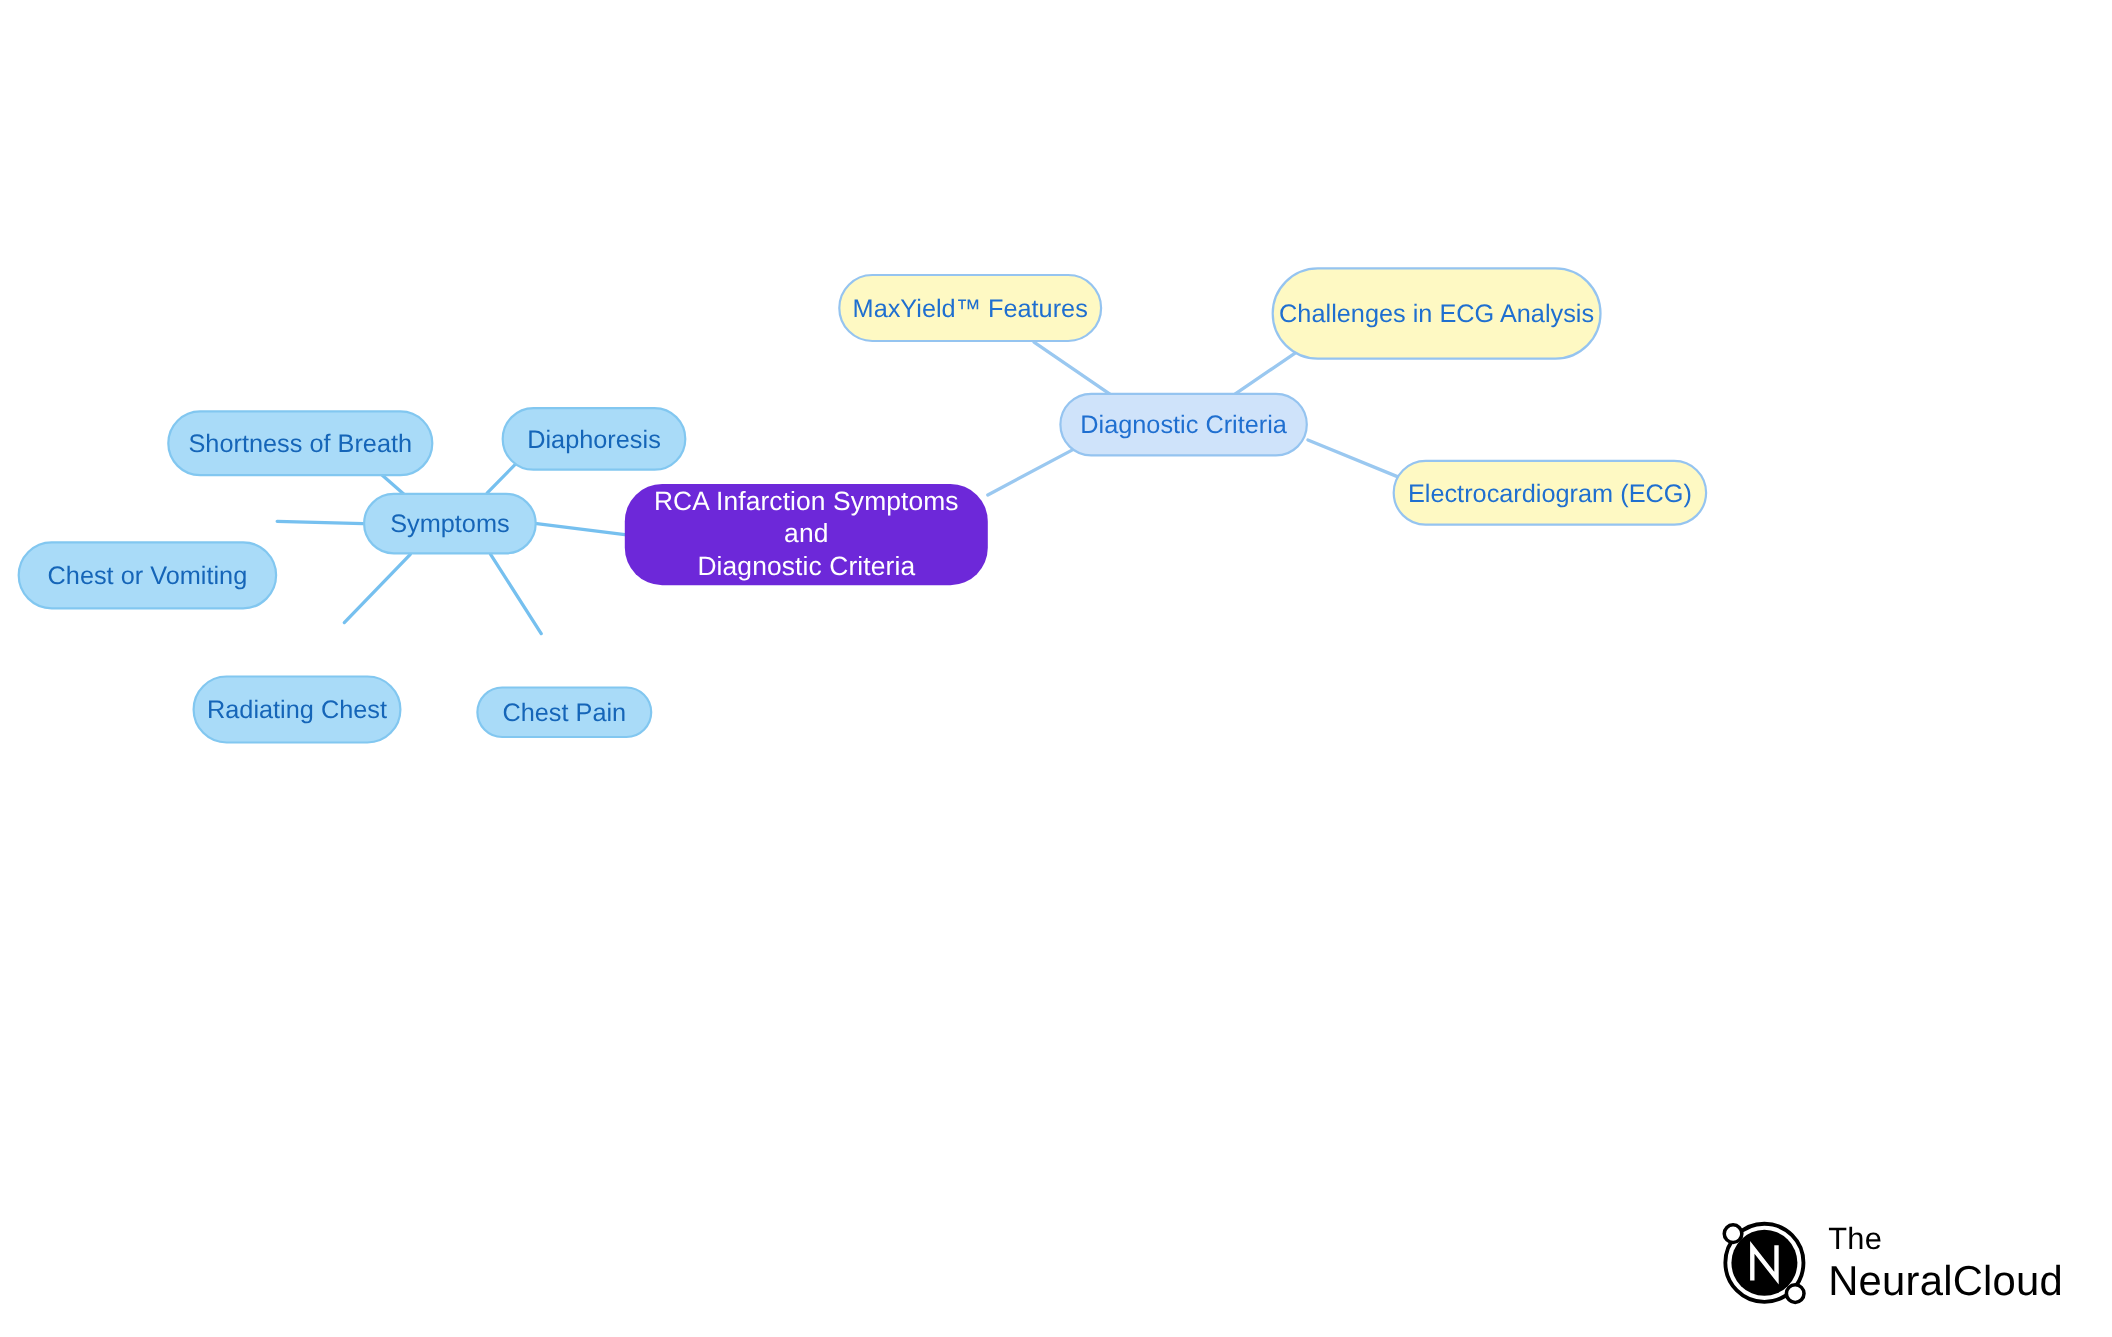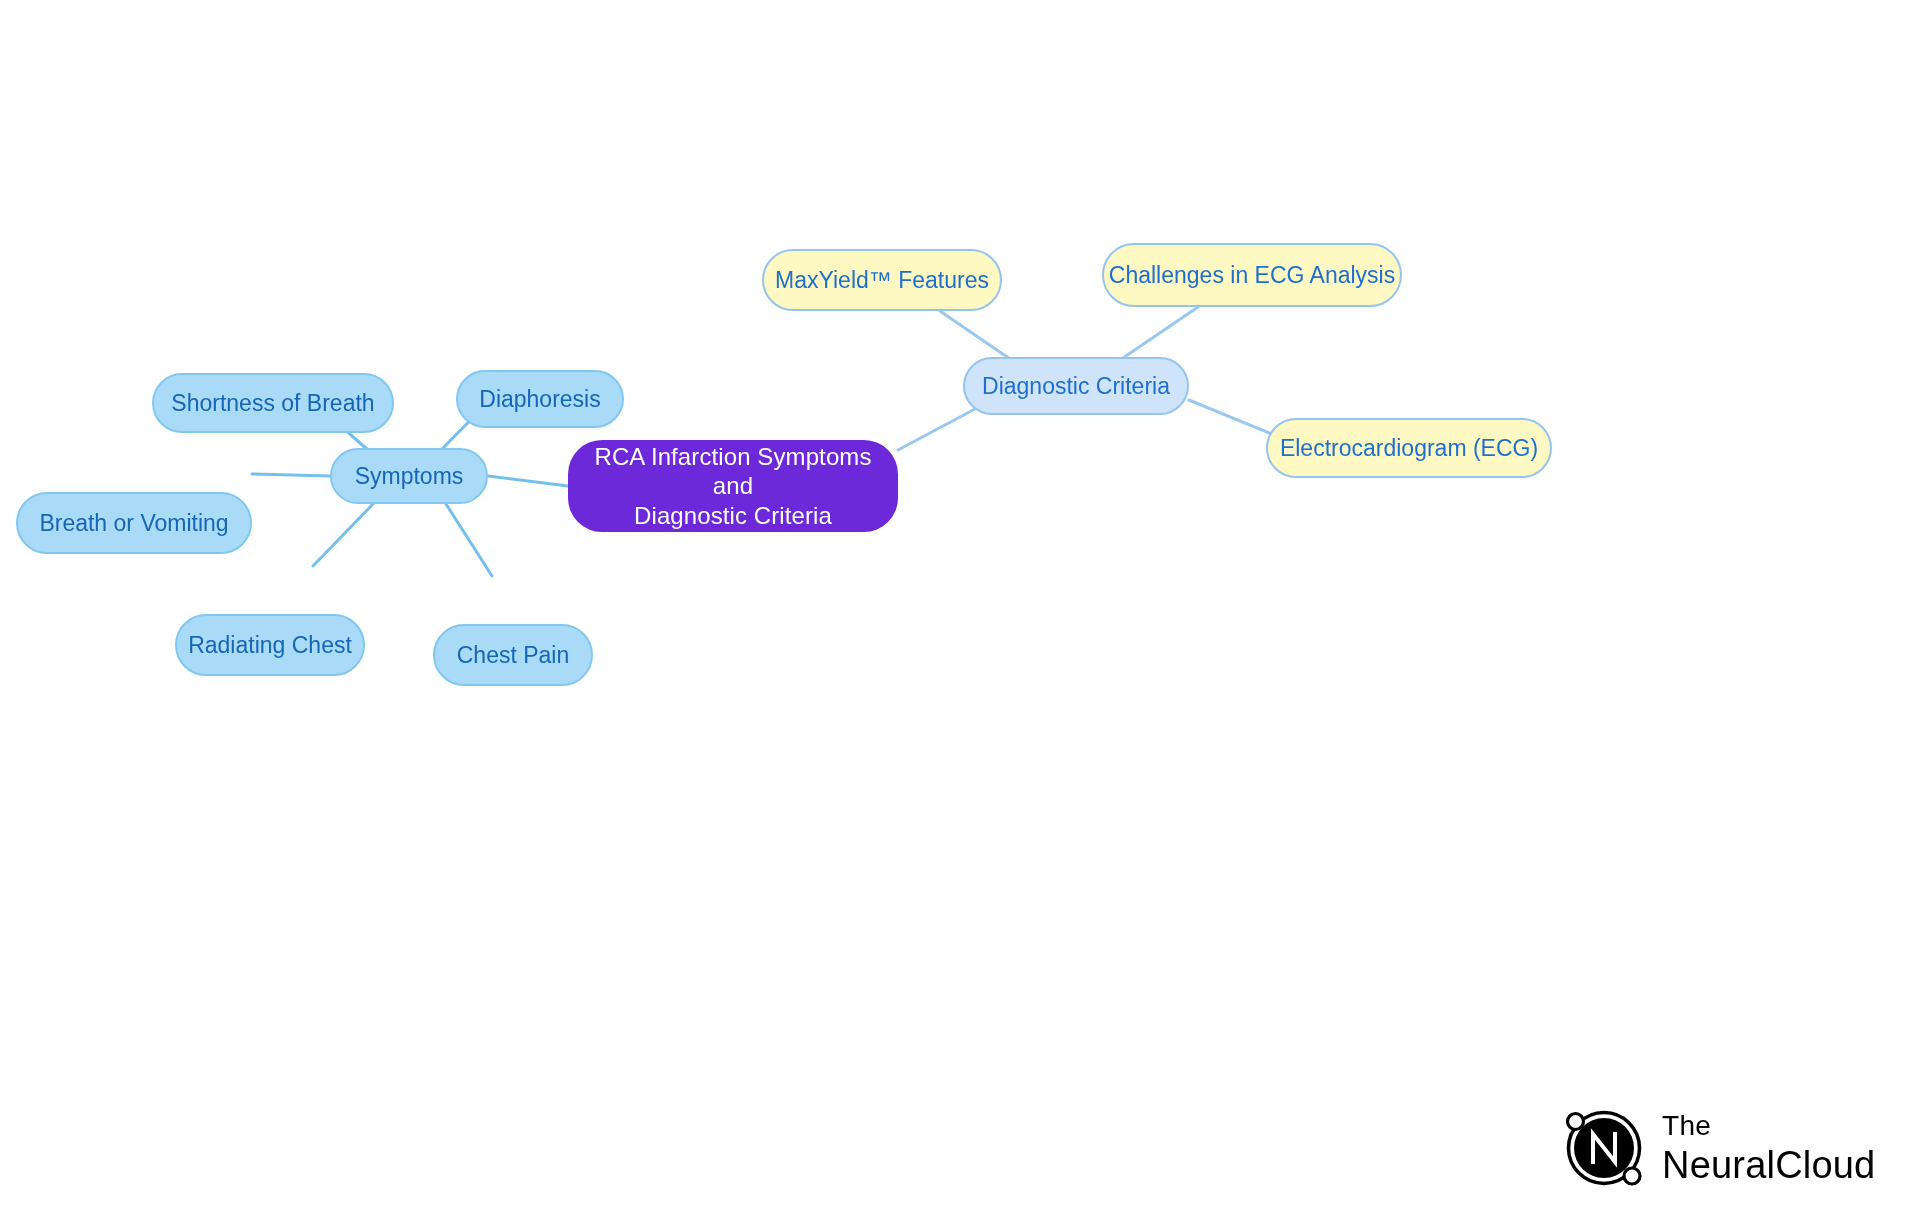--- a/index.html
+++ b/index.html
@@ -120,28 +120,28 @@
       <line x1="1189" y1="400" x2="1272" y2="434" stroke="#9ac8f0" stroke-width="3" stroke-linecap="round"></line>
     </svg>
 
   <div class="node node-root" style="left:568px; top:440px; width:330px; height:92px;">RCA Infarction Symptoms and
 Diagnostic Criteria</div>
 
   <div class="node node-branch-left" style="left:330px; top:448px; width:158px; height:56px;">Symptoms</div>
 
   <div class="node node-leaf-left" style="left:152px; top:325px; width:242px; height:60px;">Shortness of Breath</div>
   <div class="node node-leaf-left" style="left:456px; top:322px; width:168px; height:58px;">Diaphoresis</div>
-  <div class="node node-leaf-left" style="left:16px; top:444px; width:236px; height:62px;">Breath or Vomiting</div>
+  <div class="node node-leaf-left" style="left:16px; top:444px; width:236px; height:62px;">Chest or Vomiting</div>
   <div class="node node-leaf-left" style="left:175px; top:566px; width:190px; height:62px;">Radiating Chest</div>
-  <div class="node node-leaf-left" style="left:433px; top:576px; width:160px; height:62px;">Chest Pain</div>
+  <div class="node node-leaf-left" style="left:433px; top:576px; width:160px; height:47px;">Chest Pain</div>
 
   <div class="node node-branch-right" style="left:963px; top:357px; width:226px; height:58px;">Diagnostic Criteria</div>
 
   <div class="node node-leaf-right" style="left:762px; top:249px; width:240px; height:62px;">MaxYield™ Features</div>
-  <div class="node node-leaf-right" style="left:1102px; top:243px; width:300px; height:64px;">Challenges in ECG Analysis</div>
+  <div class="node node-leaf-right" style="left:1156px; top:243px; width:300px; height:84px;">Challenges in ECG Analysis</div>
   <div class="node node-leaf-right" style="left:1266px; top:418px; width:286px; height:60px;">Electrocardiogram (ECG)</div>
 
   <div id="logo">
     <svg id="logo-mark" viewBox="0 0 84 84">
       <circle cx="42" cy="42" r="30" fill="#000000"></circle>
       <circle cx="42" cy="42" r="35.5" fill="none" stroke="#000000" stroke-width="3.5"></circle>
       <circle cx="13.5" cy="15.5" r="8" fill="#ffffff" stroke="#000000" stroke-width="3.2"></circle>
       <circle cx="70" cy="70" r="8" fill="#ffffff" stroke="#000000" stroke-width="3.2"></circle>
       <path d="M31 56 L31 28 L53 56 L53 28" fill="none" stroke="#ffffff" stroke-width="4" stroke-linecap="square" stroke-linejoin="miter"></path>
     </svg>

